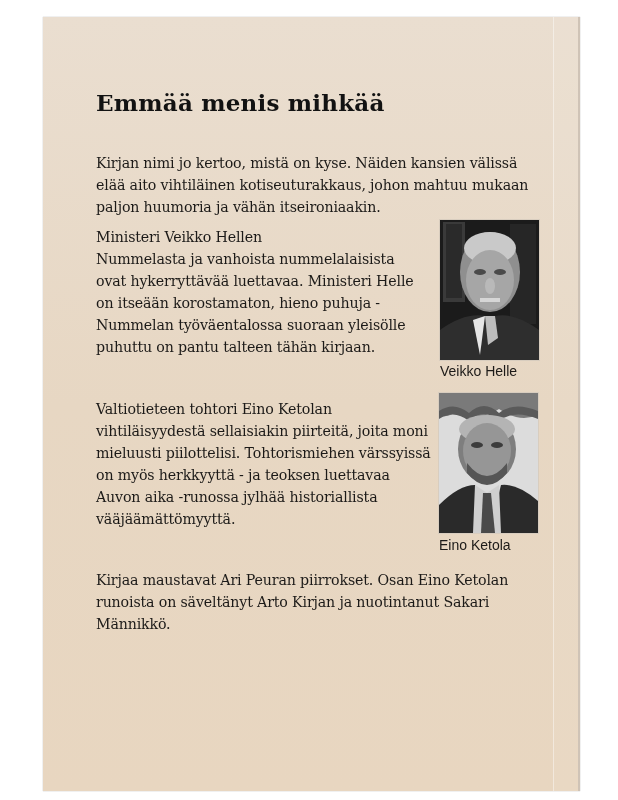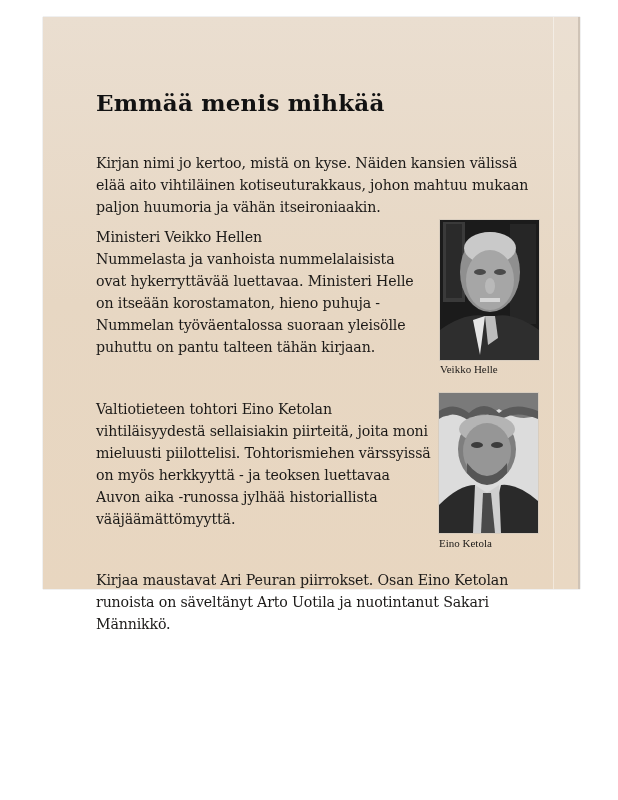--- a/index.html
+++ b/index.html
@@ -11,21 +11,21 @@
       width: 618px;
       height: 800px;
       position: relative;
       overflow: hidden;
     }
     .cover {
       position: absolute;
       left: 43px;
       top: 17px;
       width: 537px;
-      height: 572px;
+      height: 774px;
       background: #e8d9c6;
       background-image: linear-gradient(180deg, #eaded0 0%, #e7d7c3 50%, #e8d6c0 100%);
       box-shadow: 0 0 1px rgba(0,0,0,0.35);
     }
     .spine-fold {
       position: absolute;
       left: 510px;
       top: 0;
       width: 1px;
       height: 100%;
@@ -76,22 +76,22 @@
     .photo {
       position: absolute;
       width: 99px;
       height: 140px;
       background: #222;
       overflow: hidden;
       border: 1px solid #d8cdbf;
     }
     .caption {
       position: absolute;
-      font-family: Liberation Serif, serif;
-      font-size: 11px;
+      font-family: Liberation Sans, sans-serif;
+      font-size: 14px;
       color: #1c1a18;
       white-space: nowrap;
     }
   </style>
 </head>
 <body>
 
 <div class="cover">
   <div class="spine-shade"></div>
   <div class="spine-fold"></div>
@@ -157,16 +157,16 @@
       <path d="M0 140 L0 112 Q20 92 36 92 L48 140 Z" fill="#2a2a2a"></path>
       <path d="M99 140 L99 108 Q78 90 62 92 L50 140 Z" fill="#2a2a2a"></path>
       <path d="M36 92 L48 100 L60 92 L62 140 L34 140 Z" fill="#cfcfcf"></path>
       <path d="M44 100 L52 100 L56 140 L42 140 Z" fill="#4a4a4a"></path>
     </svg>
   </div>
   <div class="caption" style="left:396px; top:520px;">Eino Ketola</div>
 
   <p class="para" style="top:552px;">
     <span class="line">Kirjaa maustavat Ari Peuran piirrokset. Osan Eino Ketolan</span>
-    <span class="line">runoista on säveltänyt Arto Uotila ja nuotintanut Sakari</span>
+    <span class="line">runoista on säveltänyt Arto Kirjan ja nuotintanut Sakari</span>
     <span class="line">Männikkö.</span>
   </p>
 </div>
 
 </body></html>

